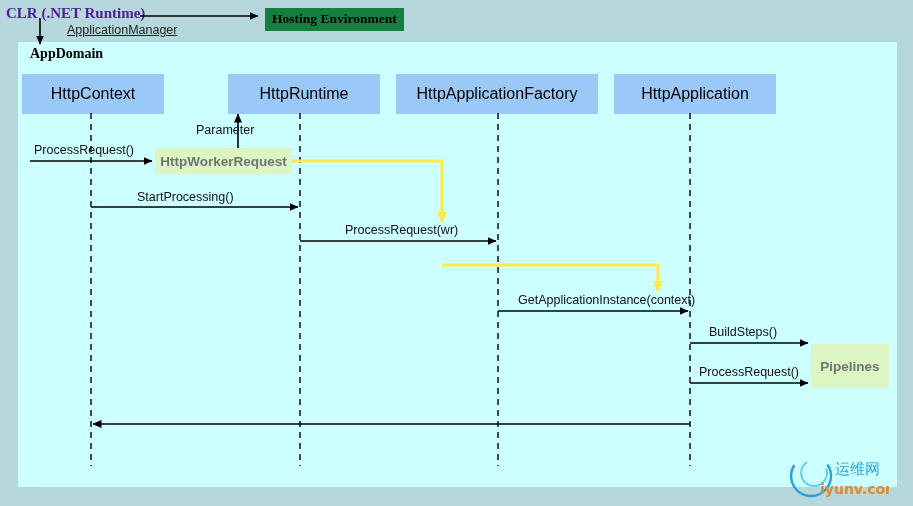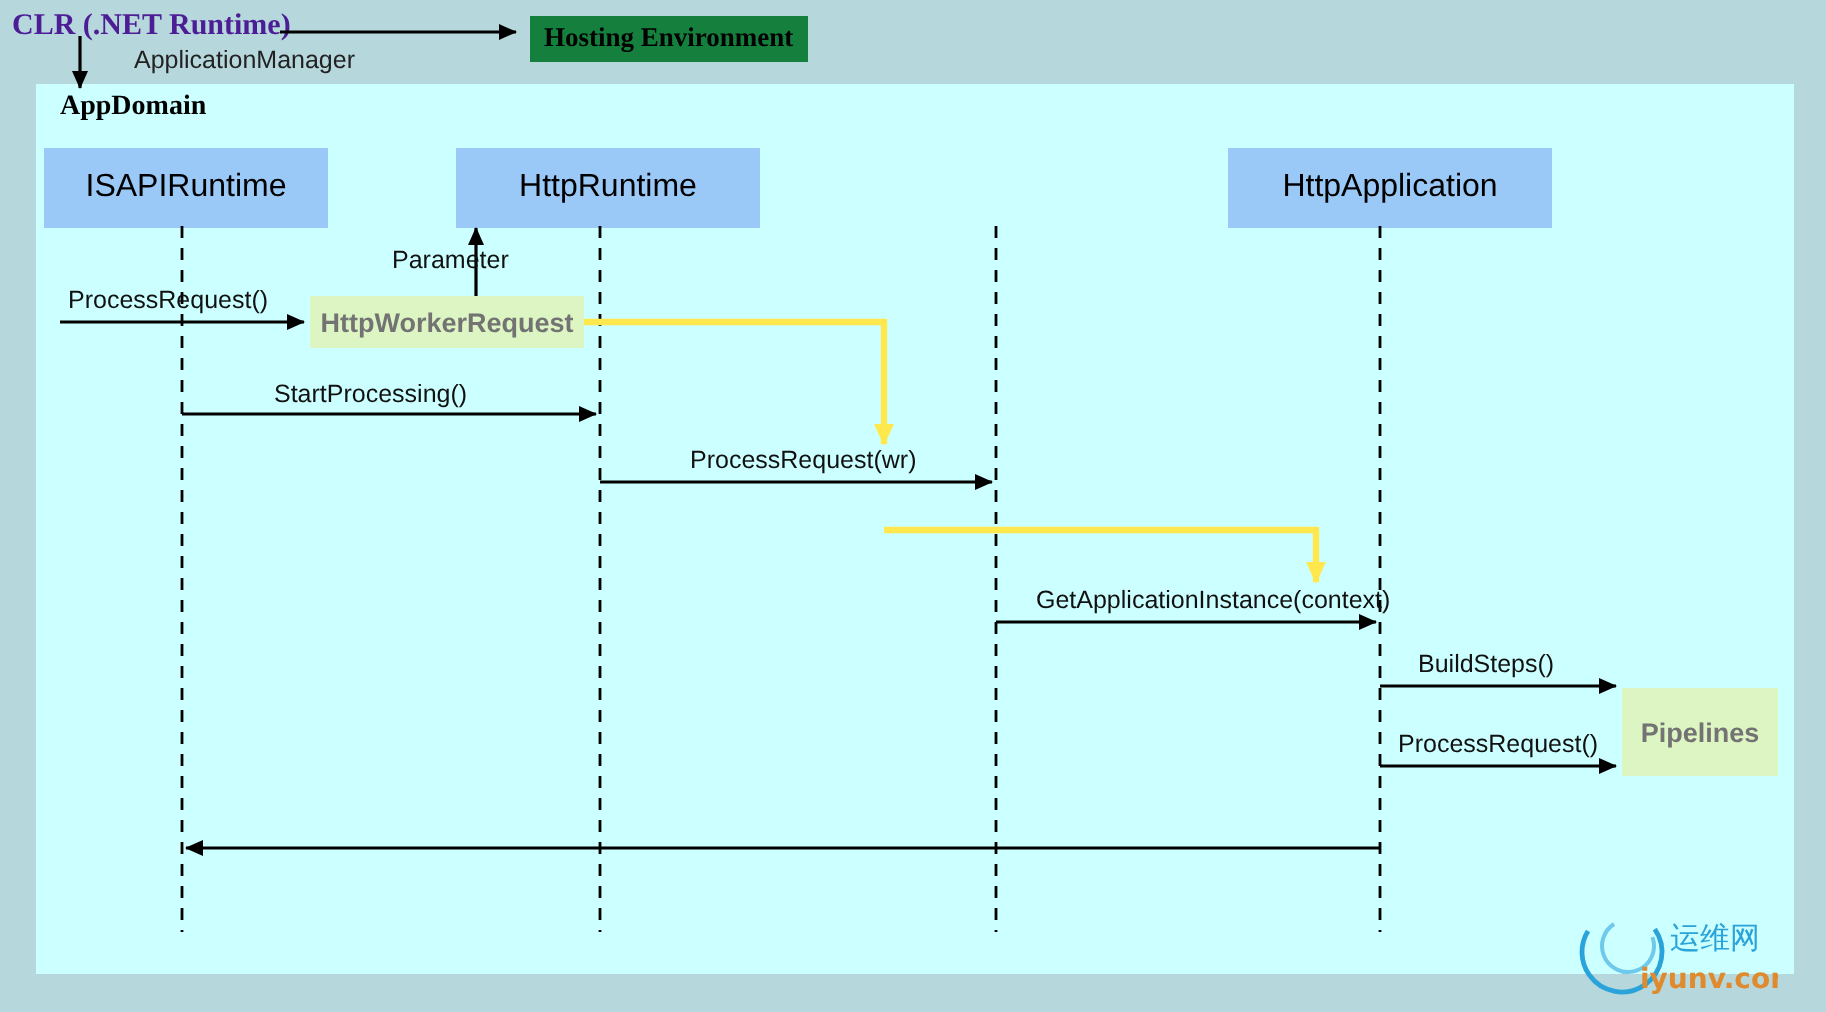--- a/index.html
+++ b/index.html
@@ -16,21 +16,21 @@
   .lbl{position:absolute;white-space:nowrap;line-height:1;}
 
   
   .clr-label{
     left:6px;top:6px;
     font-family:"Liberation Serif", serif;
     font-weight:bold;font-size:15px;color:#4c1d95;
   }
   .appmgr-label{
     left:67px;top:24px;
-    font-size:12.5px;color:#222;
+    font-size:12.5px;color:#222;text-decoration:underline;
   }
   .hosting-box{
     position:absolute;left:265px;top:8px;
     background:#15803d;padding:3px 7px 4px 7px;
     font-family:"Liberation Serif", serif;
     font-weight:bold;font-size:13.5px;color:#000;white-space:nowrap;
   }
 
   
   .appdomain{
@@ -80,22 +80,23 @@
 
 <div id="stage">
 
   <div class="appdomain"></div>
   <div class="appdomain-label lbl">AppDomain</div>
 
   <div class="clr-label lbl">CLR (.NET Runtime)</div>
   <div class="appmgr-label lbl">ApplicationManager</div>
   <div class="hosting-box">Hosting Environment</div>
 
-  <div class="actor" style="left:22px;top:74px;width:140px;">ISAPIRuntime</div>
+  <div class="actor" style="left:22px;top:74px;width:140px;">HttpContext</div>
   <div class="actor" style="left:228px;top:74px;width:150px;">HttpRuntime</div>
+  <div class="actor" style="left:396px;top:74px;width:200px;">HttpApplicationFactory</div>
   <div class="actor" style="left:614px;top:74px;width:160px;">HttpApplication</div>
 
   <svg id="canvas" viewBox="0 0 913 506" xmlns="http://www.w3.org/2000/svg">
     <defs>
       <marker id="ah" markerWidth="9" markerHeight="8" refX="8.5" refY="4" orient="auto" markerUnits="userSpaceOnUse">
         <path d="M0,0 L9,4 L0,8 z" fill="#000"></path>
       </marker>
       <marker id="ahl" markerWidth="9" markerHeight="8" refX="8.5" refY="4" orient="auto" markerUnits="userSpaceOnUse">
         <path d="M0,0 L9,4 L0,8 z" fill="#000"></path>
       </marker>

